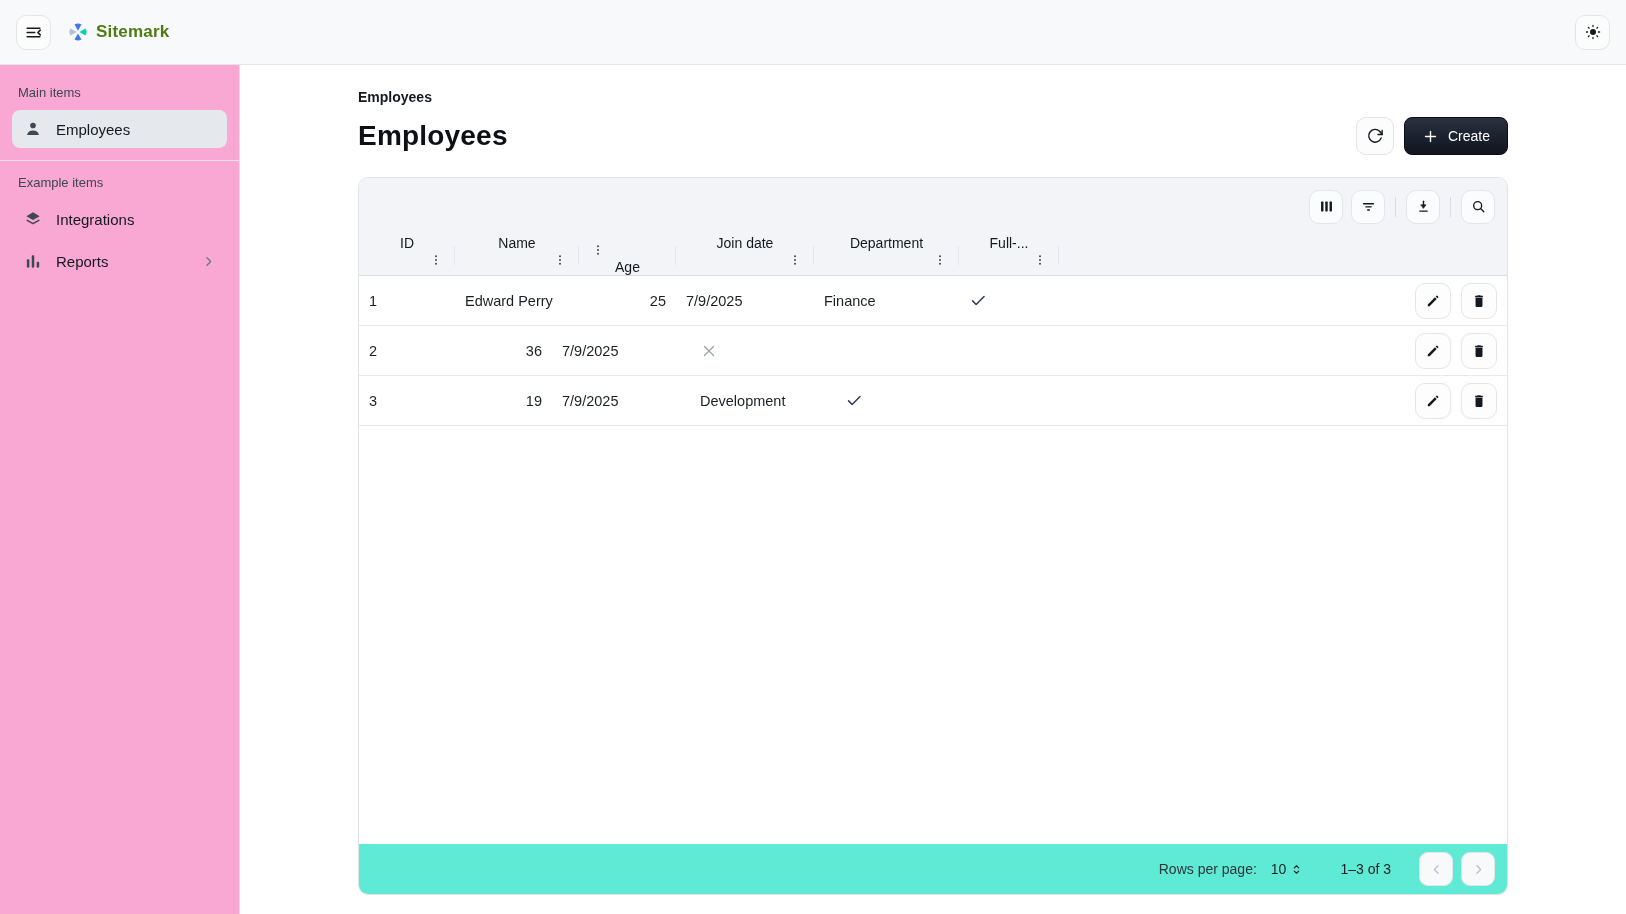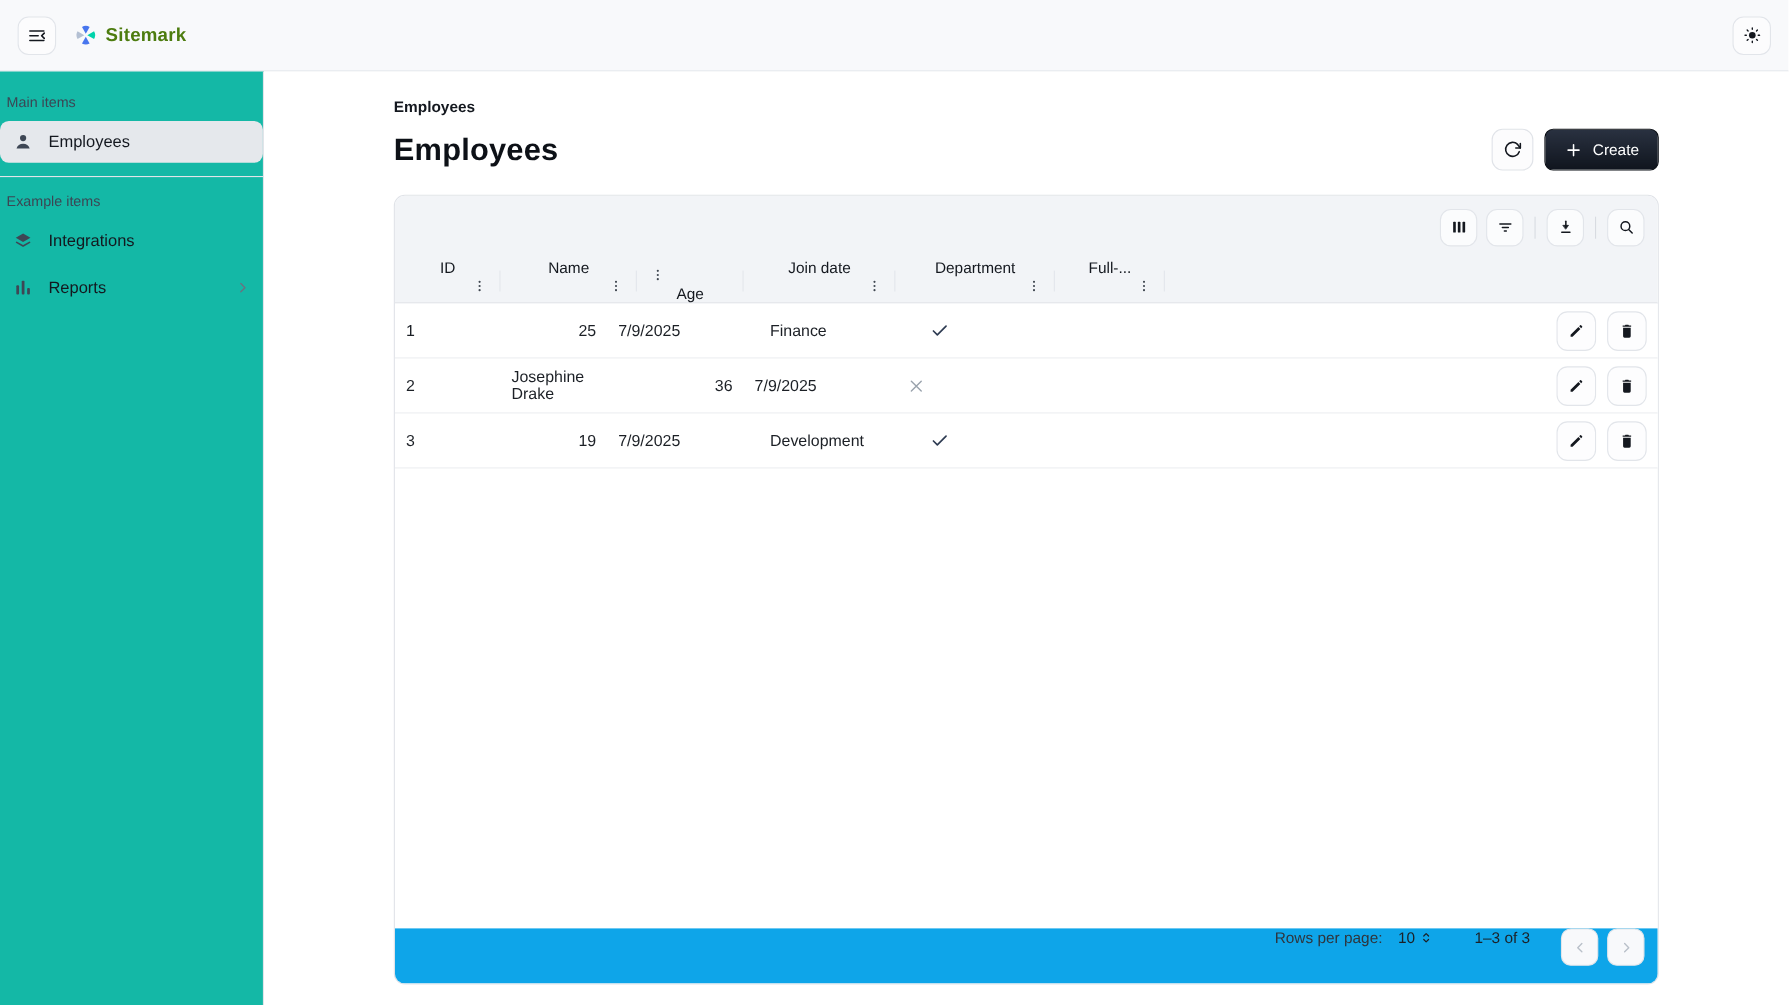--- a/index.html
+++ b/index.html
@@ -11,22 +11,22 @@
   .topbar { height:65px; flex:0 0 65px; background:#f8f9fb; border-bottom:1px solid #e1e4e9;
             display:flex; align-items:center; padding:0 16px; }
   .icon-btn { width:35px; height:35px; border:1px solid #e2e5ea; border-radius:10px; background:#fcfcfd;
               display:flex; align-items:center; justify-content:center; color:#14181f; cursor:pointer; }
   .brand { display:flex; align-items:center; gap:7px; margin-left:16px; }
   .brand-text { font-size:17px; font-weight:700; color:#4d7c0f; letter-spacing:.2px; }
   .topbar .spacer { flex:1; }
 
   
   .body-row { flex:1; display:flex; min-height:0; }
-  .sidebar { width:240px; flex:0 0 240px; background:#14b8a6; border-right:1px solid #e1e4e9;
-             padding:14px 0; }
+  .sidebar { width:240px; flex:0 0 240px; background:#f9a8d4; border-right:1px solid #e1e4e9;
+             padding:14px 12px; }
   .side-caption { font-size:13px; font-weight:500; color:#3c4654; margin:6px 6px 10px; }
   .nav-item { display:flex; align-items:center; gap:13px; height:38px; padding:0 11px;
               border-radius:8px; font-size:15px; color:#14181f; cursor:pointer; margin-bottom:4px; }
   .nav-item.selected { background:#e5e8ec; }
   .nav-item .nav-icon { display:flex; color:#3e4document65; color:#3e4755; }
   .nav-item .chev { margin-left:auto; color:#6b7280; display:flex; }
   .side-divider { border:none; border-top:1px solid #e1e4e9; margin:12px -12px 14px; }
 
   .main { flex:1; background:#ffffff; overflow:hidden; }
   .content { width:1150px; margin:0 auto; padding-top:24px; }
@@ -68,21 +68,21 @@
   .trow { display:flex; align-items:center; height:50px; border-bottom:1px solid #e7e9ed;
           font-size:14.5px; color:#1c2026; background:#ffffff; }
   .cell { display:flex; align-items:center; height:100%; padding:0 10px; }
   .full-ind { color:#2e3b52; display:flex; }
   .full-ind .ind-x { color:#9aa3ad; }
   .row-btn { width:36px; height:36px; border:1px solid #e2e5ea; border-radius:10px; background:#fdfdfe;
              display:flex; align-items:center; justify-content:center; color:#14181f; cursor:pointer; }
 
   .grid-empty { flex:1; background:#ffffff; }
 
-  .card-footer { height:50px; flex:0 0 50px; background:#0ea5e9; display:flex; align-items:flex-start;
+  .card-footer { height:50px; flex:0 0 50px; background:#5eead4; display:flex; align-items:center;
                  justify-content:flex-end; padding:0 12px; font-size:14px; color:#2f353d; }
   .rpp-label { margin-right:14px; }
   .rpp-select { display:flex; align-items:center; gap:3px; cursor:pointer; color:#1c2026; }
   .range-label { margin:0 28px 0 36px; color:#1c2026; }
   .page-btn { width:34px; height:34px; border:1px solid #e2e5ea; border-radius:9px; background:#f8f9fb;
               display:flex; align-items:center; justify-content:center; color:#b9c0c9; cursor:default; }
   .page-btn + .page-btn { margin-left:8px; }
 
   svg { display:block; }
 </style>
@@ -296,20 +296,21 @@
                 </span>
                 <span class="sep"></span>
               </div>
               <div class="hcell c-actions"></div>
             </div>
           </div>
 
           <div class="grid-rows" id="rows-container">
   <div class="trow full-yes">
     <div class="cell c-id">1</div>
+    <div class="cell c-name">Edward Perry</div>
     <div class="cell c-age">25</div>
     <div class="cell c-join">7/9/2025</div>
     <div class="cell c-dept">Finance</div>
     <div class="cell c-full">
       <span class="full-ind">
         <span class="ind-check">
           <svg width="19" height="19" viewBox="0 0 24 24" fill="none" stroke="currentColor" stroke-width="1.9" stroke-linecap="round" stroke-linejoin="round">
                         <path d="M4.5 12.5l4.5 4.5 10-10"></path>
                       </svg>
         </span>
@@ -329,21 +330,20 @@
           <svg width="16" height="16" viewBox="0 0 24 24" fill="currentColor">
             <path d="M6.8 19a2 2 0 0 0 2 2h6.4a2 2 0 0 0 2-2V7.3H6.8zM17.8 4.2h-3l-.85-.85h-3.9l-.85.85h-3v2h11.6z"></path>
           </svg>
         </span>
       </button>
     </div>
   </div>
 
   <div class="trow full-no">
     <div class="cell c-id">2</div>
-    <div class="cell c-name">Josephine Drake</div>
     <div class="cell c-age">36</div>
     <div class="cell c-join">7/9/2025</div>
     <div class="cell c-full">
       <span class="full-ind">
 
         <span class="ind-x">
           <svg width="18" height="18" viewBox="0 0 24 24" fill="none" stroke="currentColor" stroke-width="1.7" stroke-linecap="round">
                         <path d="M6 6l12 12M18 6L6 18"></path>
                       </svg>
         </span>

